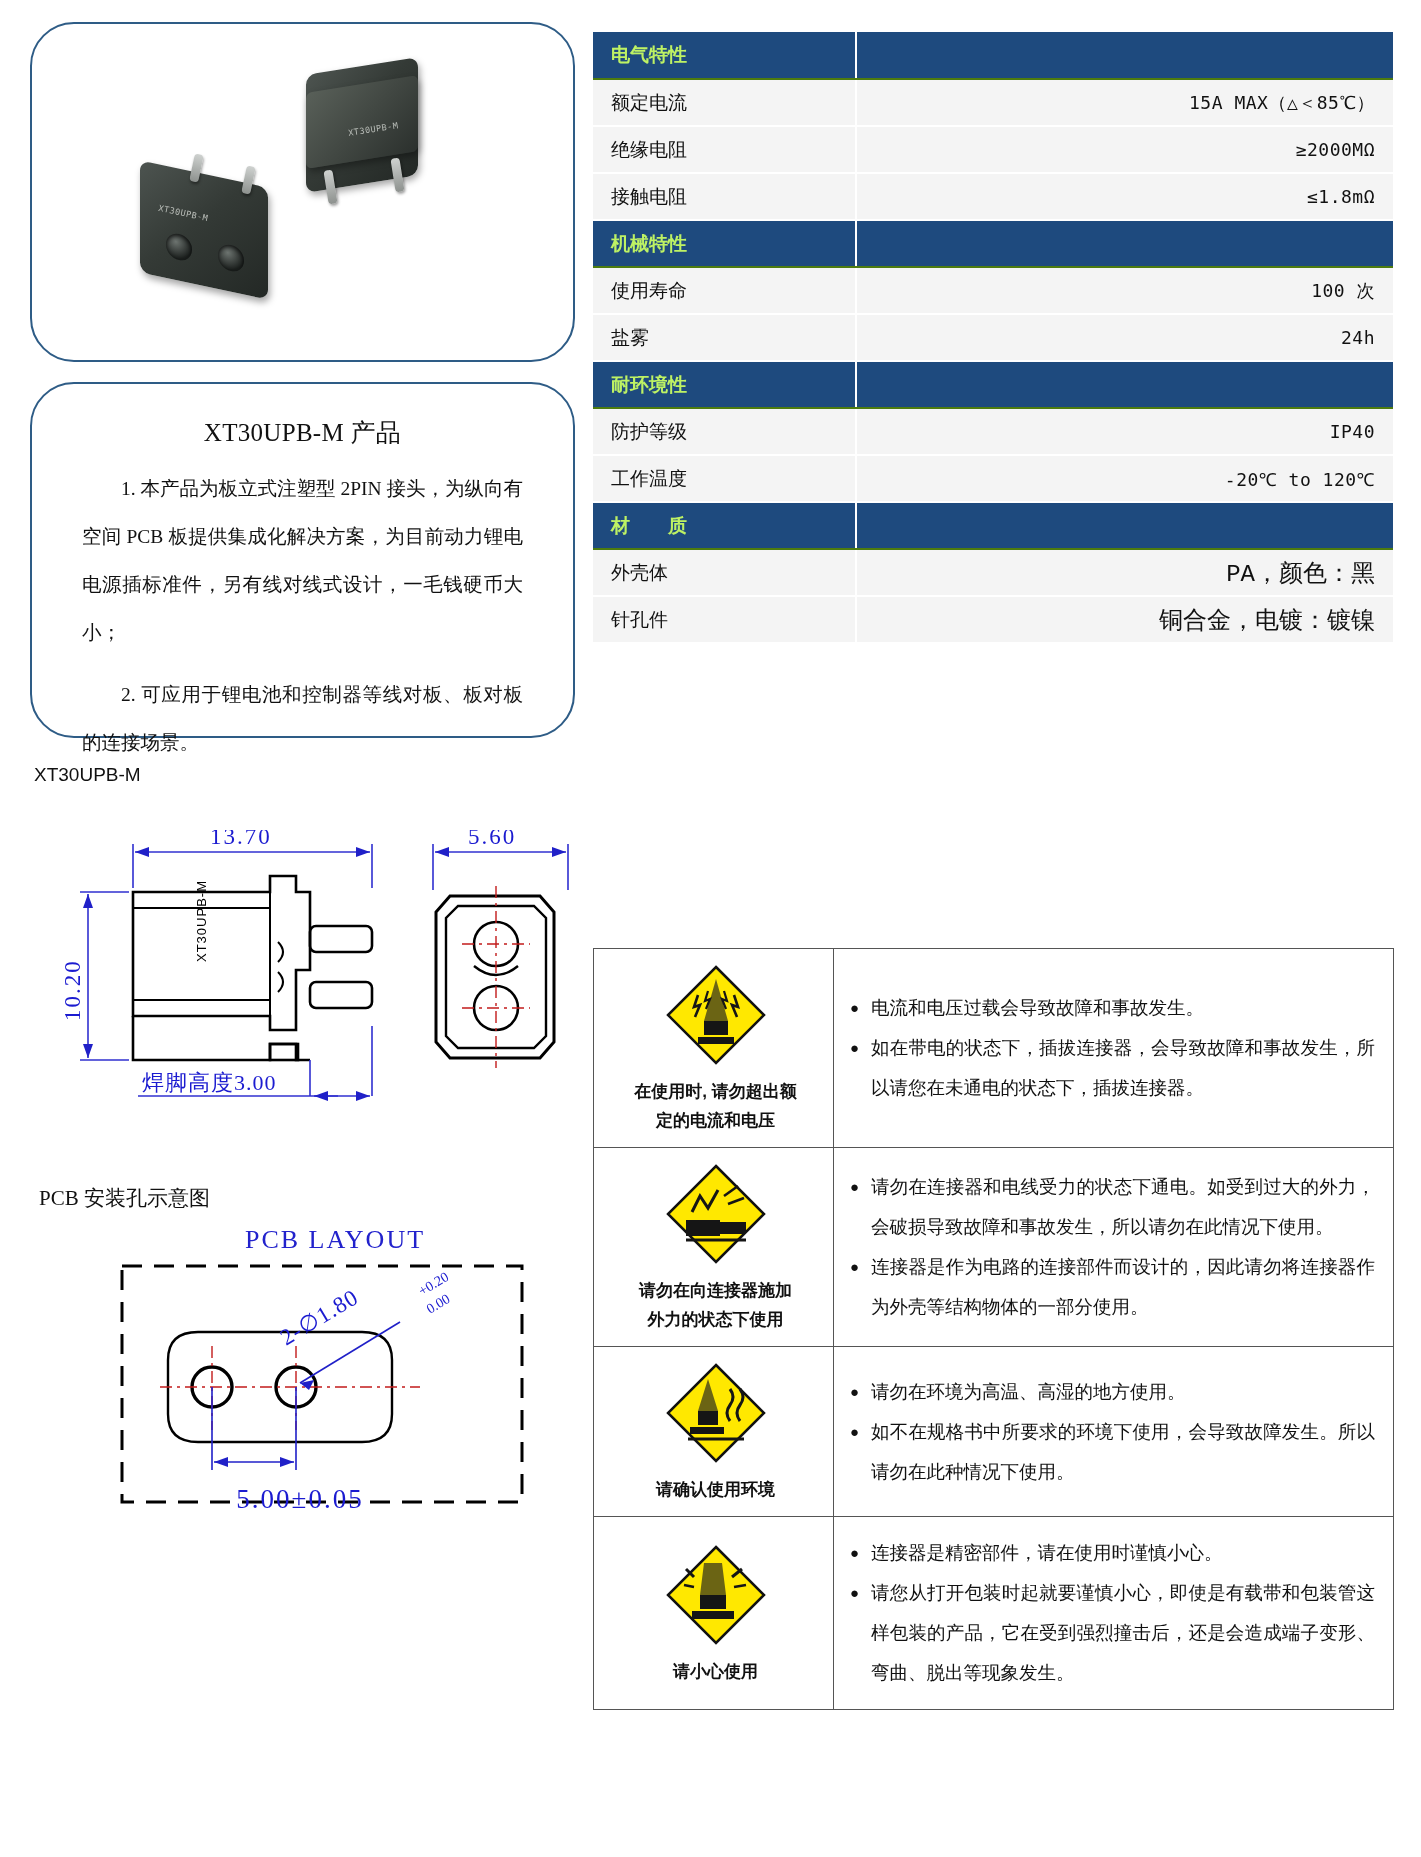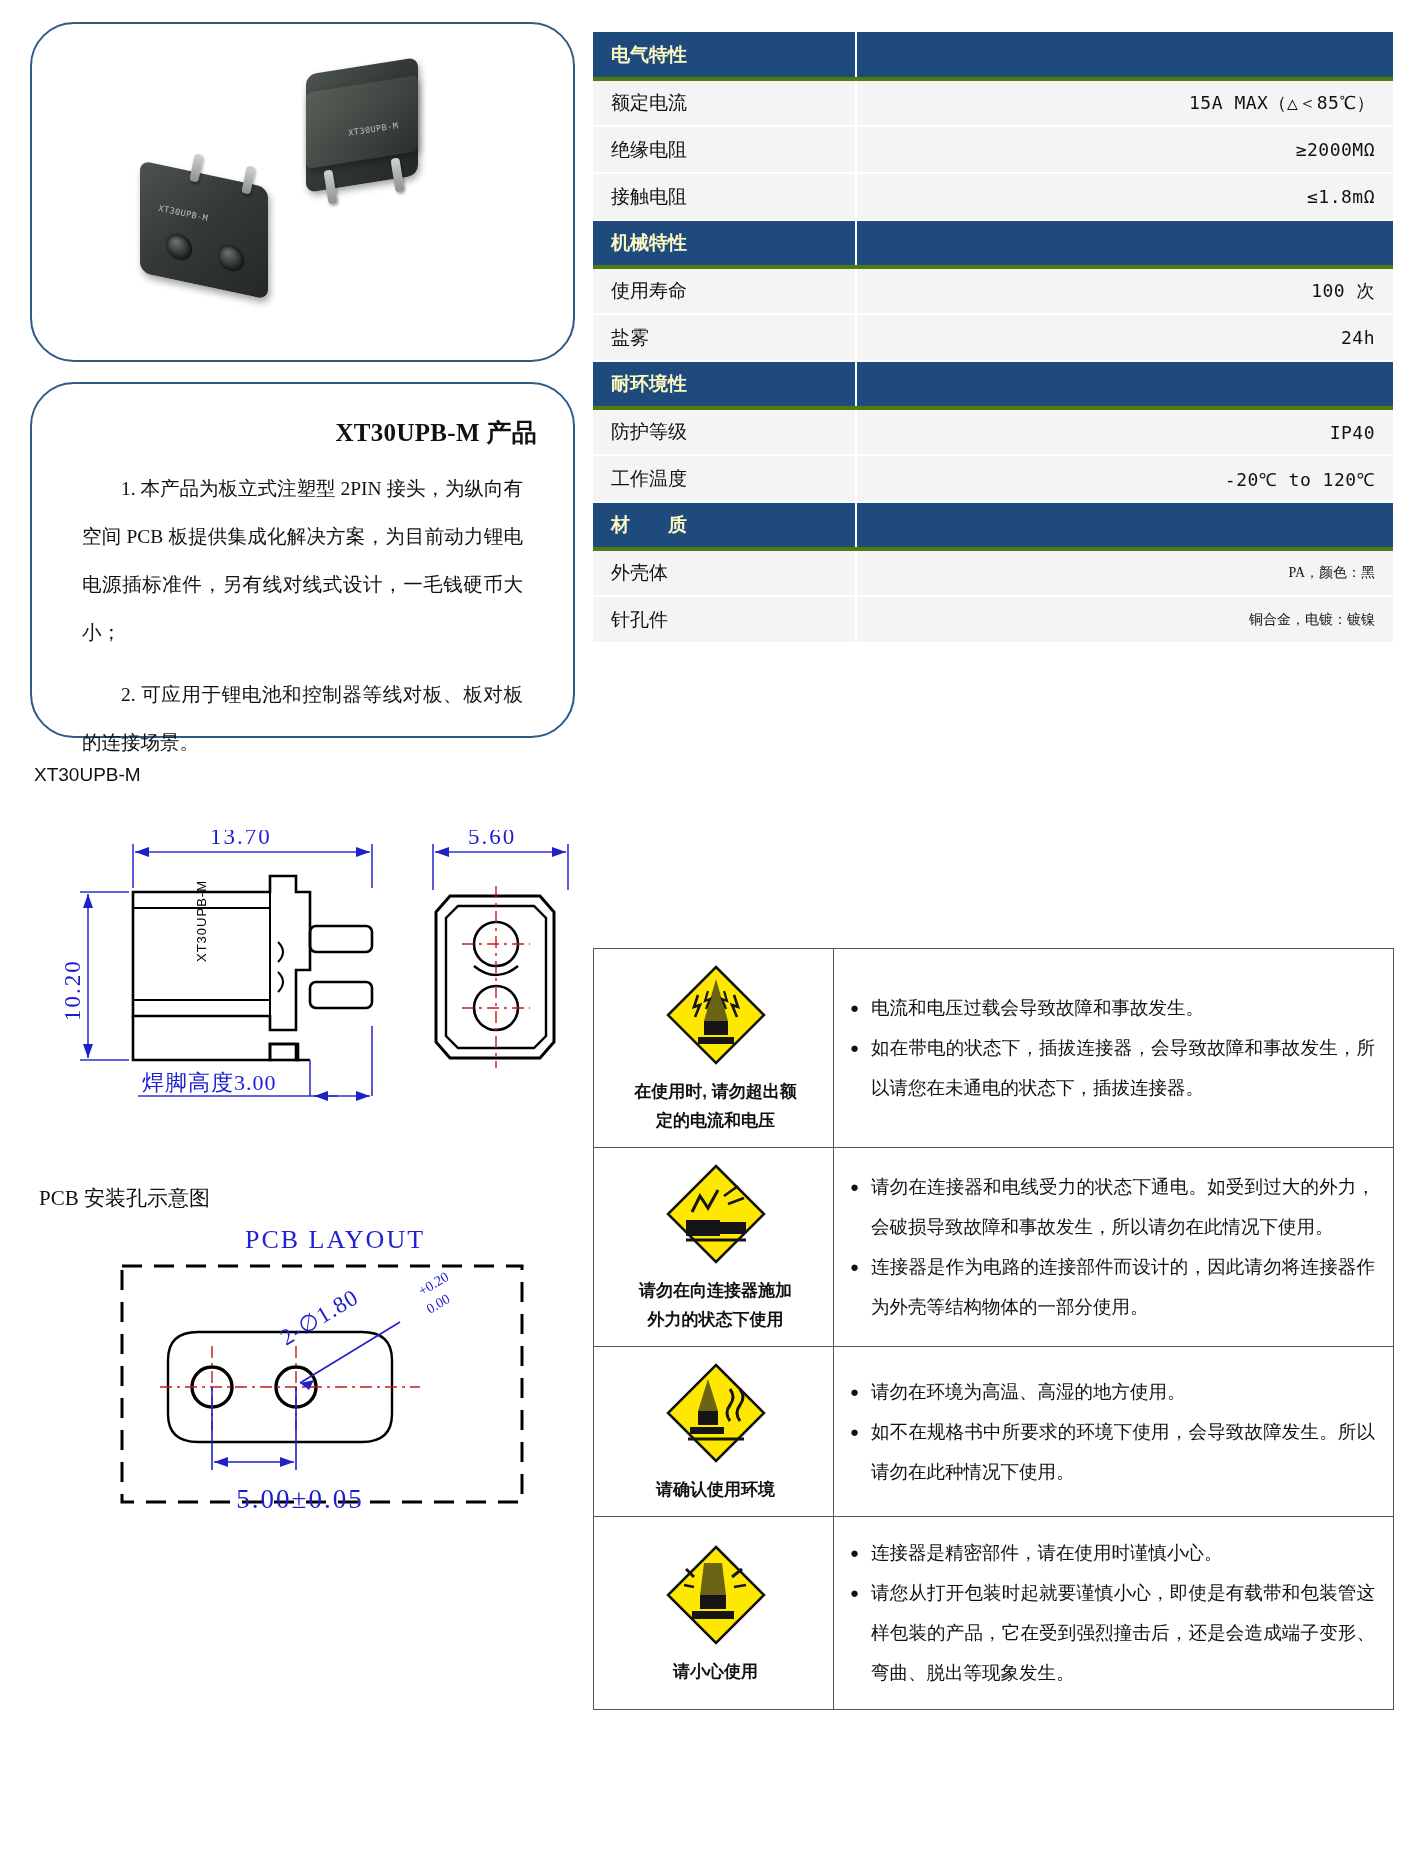--- a/index.html
+++ b/index.html
@@ -49,23 +49,23 @@
 
   .desc-card {
     margin-top:20px;
     width:545px; height:356px;
     border:2px solid #2e5c86;
     border-radius:44px;
     background:#fff;
     padding:22px 36px 0 36px;
   }
   .desc-title {
-    text-align:right;
+    text-align:center;
     font-family:"Liberation Serif","DejaVu Serif",serif;
-    font-weight:bold; font-size:25px; letter-spacing:.3px;
+    font-weight:normal; font-size:25px; letter-spacing:.3px;
     margin:10px 0 16px 0;
   }
   .desc-p {
     font-family:"Liberation Serif","DejaVu Serif",serif;
     font-size:19.5px; line-height:48px;
     text-align:justify; text-justify:inter-ideograph;
     margin:14px;
   }
   .desc-p.indent { text-indent:2em; }
 
@@ -77,35 +77,35 @@
     font-family:"Liberation Serif","DejaVu Serif",serif; font-size:21px;
   }
 
   
   .spec-wrap { position:absolute; left:593px; top:32px; width:800px; }
   table.spec { border-collapse:collapse; width:800px; table-layout:fixed; }
   table.spec td { height:47px; padding:0 18px; font-size:19px; }
   table.spec col.k { width:263px; }
   table.spec col.v { width:537px; }
   .sec-row td {
-    background:#1e4a7e; color:#fef9c3; font-weight:bold; font-size:19.5px;
-    border-bottom:4px solid #4d7c0f;
+    background:#1e4a7e; color:#bef264; font-weight:bold; font-size:19.5px;
+    border-bottom:2px solid #4d7c0f;
   }
   .sec-row td.v { background:#1e4a7e; }
   .sec-row td.k { border-right:2px solid #fff; }
   .d-row td {
     background:#f4f4f4; border-bottom:2px solid #ffffff;
   }
   .d-row td.k { text-align:left; border-right:2px solid #fff; }
   .d-row td.v {
     text-align:right;
     font-family:"DejaVu Sans Mono","Liberation Mono",monospace;
     font-size:18px; letter-spacing:.5px;
   }
-  .d-row td.v.cn { font-family:Liberation Serif, serif; font-size:14px; letter-spacing:0; }
+  .d-row td.v.cn { font-family:Liberation Mono, monospace; font-size:24px; letter-spacing:0; }
 
   
   .warn-wrap { position:absolute; left:593px; top:948px; width:800px; }
   table.warn { border-collapse:collapse; width:800px; table-layout:fixed; border:1px solid #555; }
   table.warn col.icn { width:240px; }
   table.warn col.txt { width:560px; }
   table.warn td { border:1px solid #555; vertical-align:middle; }
   .warn-icon-cell { text-align:center; padding:14px 6px 12px 10px; }
   .warn-cap {
     font-size:17px; line-height:29px; font-weight:bold; margin-top:6px;

